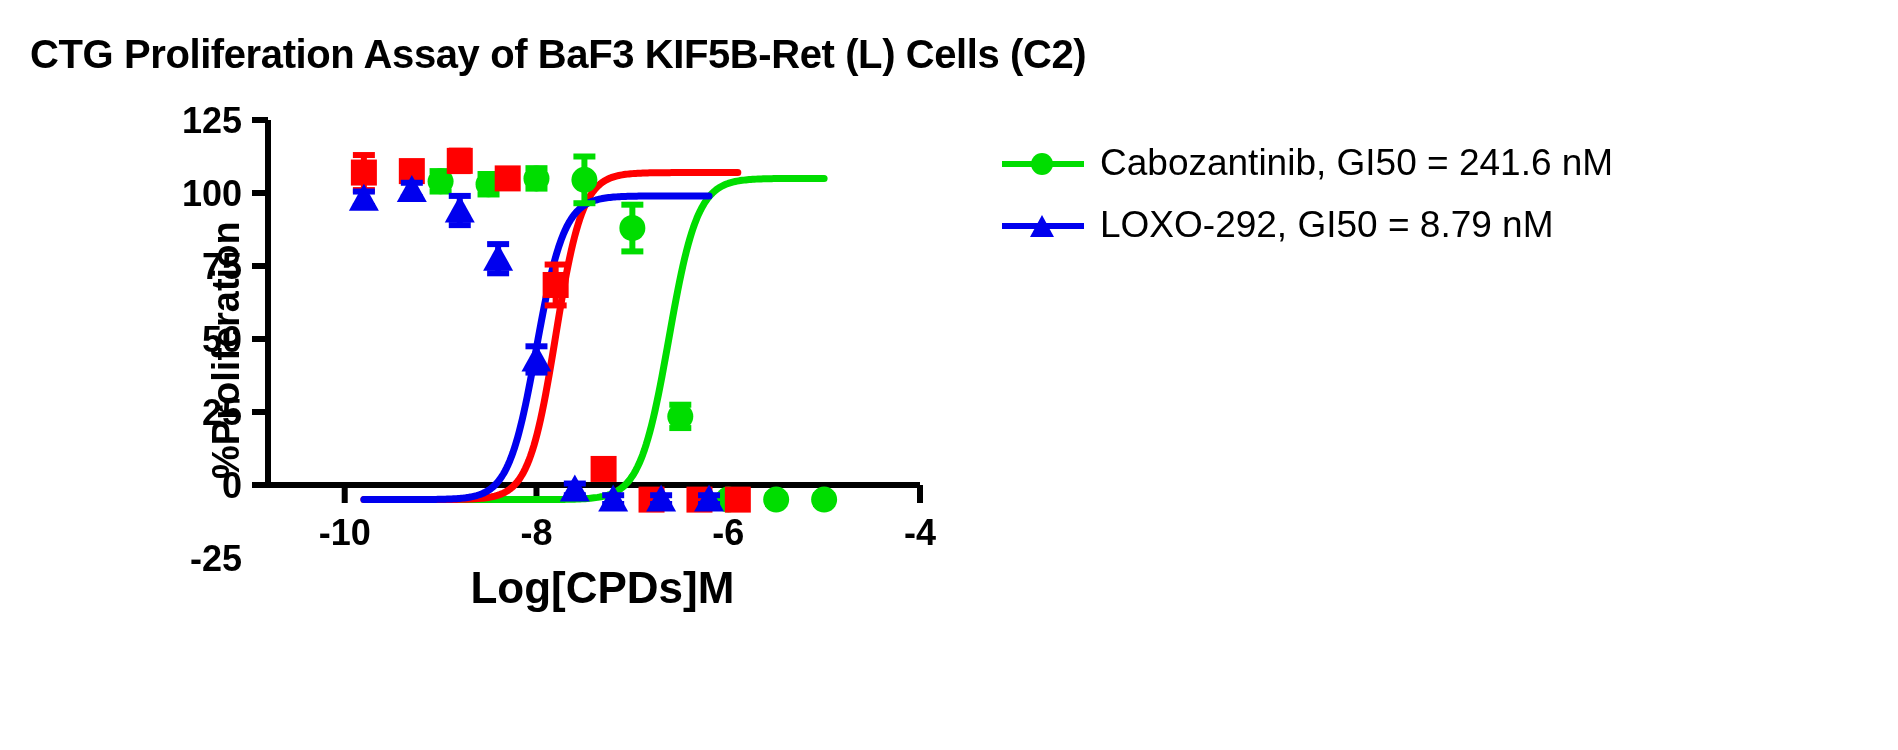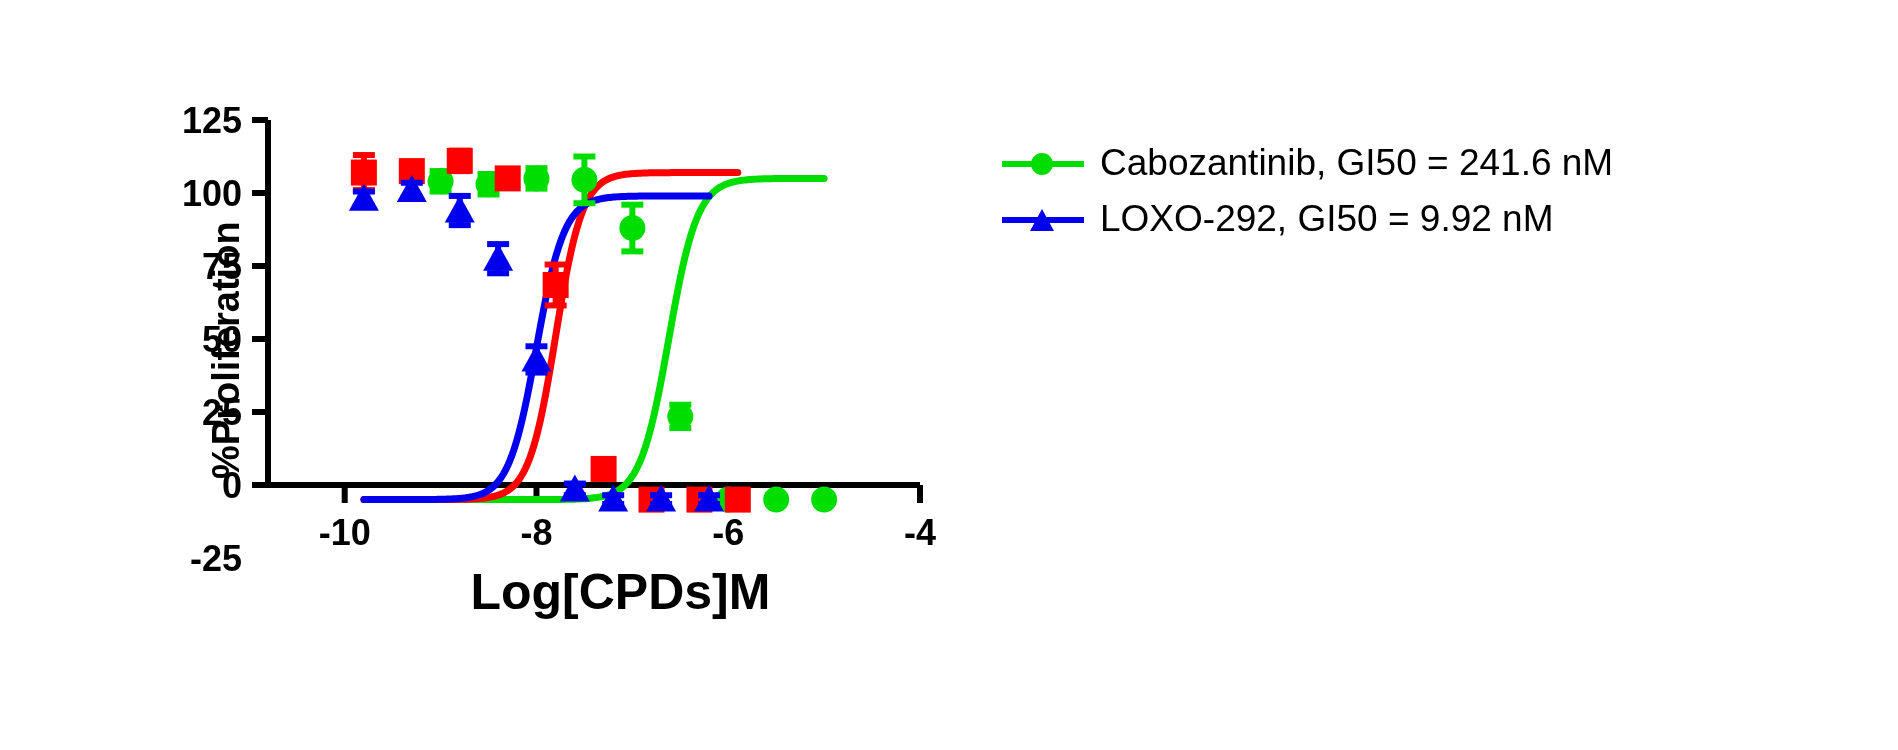--- a/index.html
+++ b/index.html
@@ -35,21 +35,21 @@
     position: absolute;
     left: 0;
     top: 0;
   }
   .legend {
     position: absolute;
     left: 1000px;
     top: 140px;
     display: flex;
     flex-direction: column;
-    gap: 10px;
+    gap: 16px;
   }
   .legend-row {
     display: flex;
     align-items: center;
     height: 46px;
   }
   .legend-key {
     width: 86px;
     height: 40px;
     position: relative;
@@ -83,37 +83,38 @@
     font-size: 38px;
     font-weight: bold;
     color: #000;
     transform-origin: 0 0;
     transform: rotate(-90deg);
     white-space: nowrap;
   }
   .axis-label-x {
     position: absolute;
     font-family: "Liberation Sans", sans-serif;
-    font-size: 50px;
+    font-size: 44px;
     font-weight: bold;
     color: #000;
     white-space: nowrap;
   }
   .tick-text {
     font-family: "Liberation Sans", sans-serif;
     font-size: 36px;
     font-weight: bold;
     fill: #000;
   }
 </style>
 </head>
 <body>
 
 <div id="figure">
 
+  <div class="chart-title">CTG Proliferation Assay of BaF3 KIF5B-Ret (L) Cells (C2)</div>
 
   <svg class="plot-svg" width="1898" height="750">
     <g id="plot-root">
         <line x1="268" y1="120" x2="268" y2="485" stroke="#000" stroke-width="6"></line>
         <line x1="268" y1="485" x2="920" y2="485" stroke="#000" stroke-width="6"></line>
         <text x="242" y="571" text-anchor="end" class="tick-text">-25</text>
         <line x1="252" y1="485" x2="268" y2="485" stroke="#000" stroke-width="6"></line>
         <text x="242" y="498" text-anchor="end" class="tick-text">0</text>
         <line x1="252" y1="412" x2="268" y2="412" stroke="#000" stroke-width="6"></line>
         <text x="242" y="425" text-anchor="end" class="tick-text">25</text>
@@ -266,21 +267,21 @@
     </div>
 
 
     <div class="legend-row">
       <span class="legend-key">
         <span class="legend-line" style="background:#0000EE;"></span>
         <svg class="legend-marker" viewBox="0 0 28 26">
           <polygon points="14,2 26,24 2,24" fill="#0000EE"></polygon>
         </svg>
       </span>
-      <span class="legend-label">LOXO-292, GI50 = 9.92 nM</span>
+      <span class="legend-label">LOXO-292, GI50 = 8.79 nM</span>
     </div>
 
   </div>
 
   <div class="axis-label-y" id="ylab" style="left: 205px; top: 479px; transform: rotate(-90deg);">%Proliferation</div>
 
   <div class="axis-label-x" id="xlab" style="left: 470.412px; top: 563px;">Log[CPDs]M</div>
 
 </div>
 

